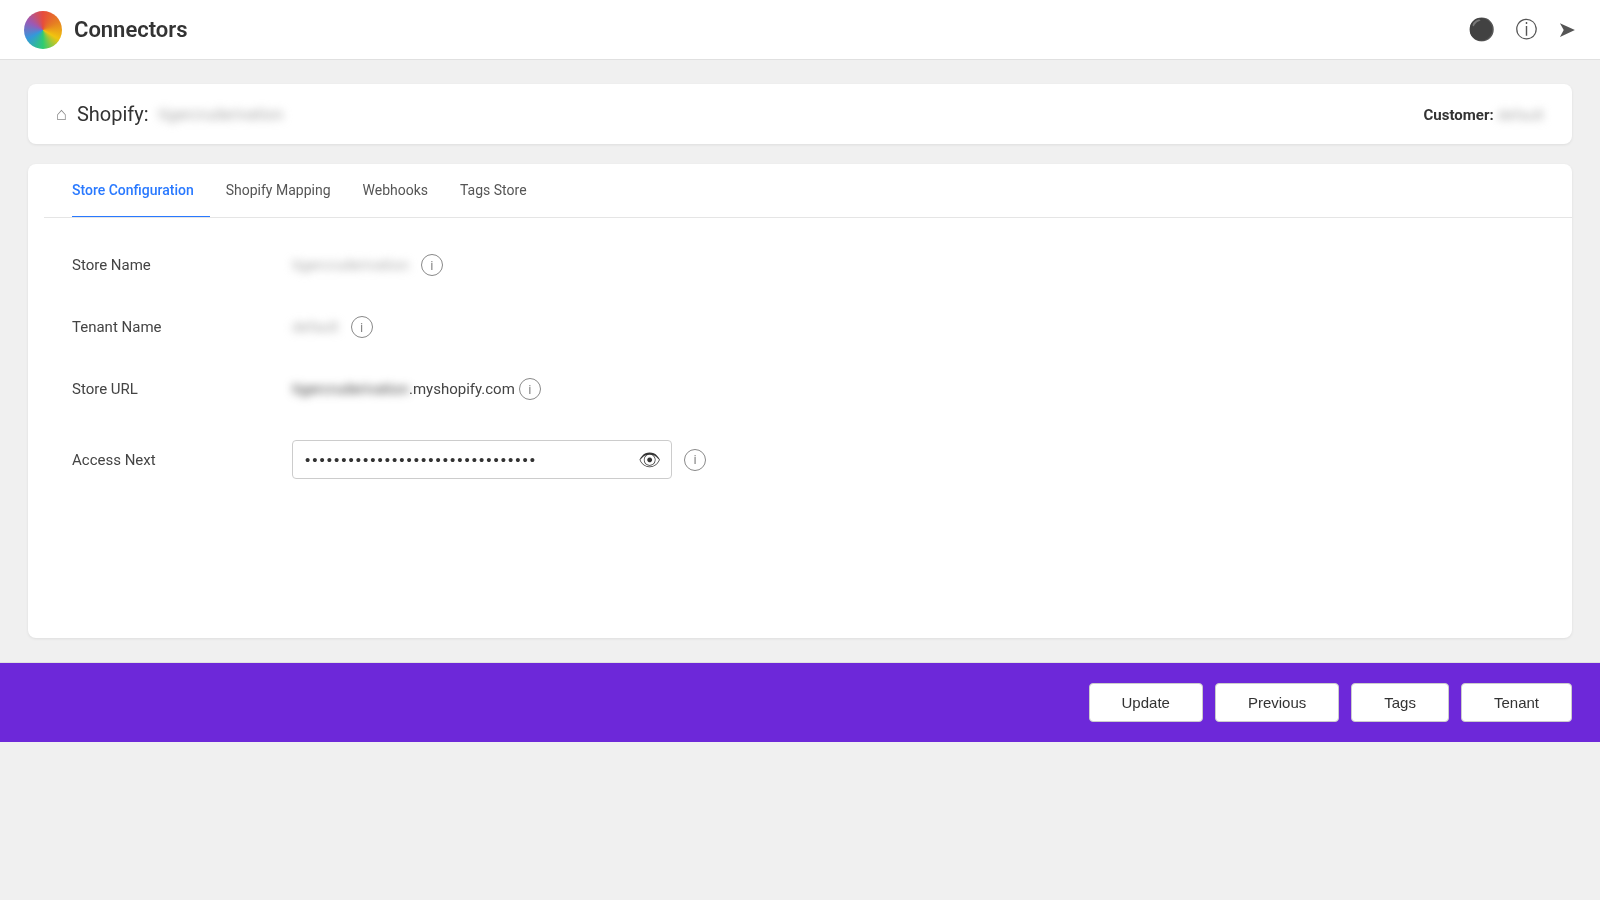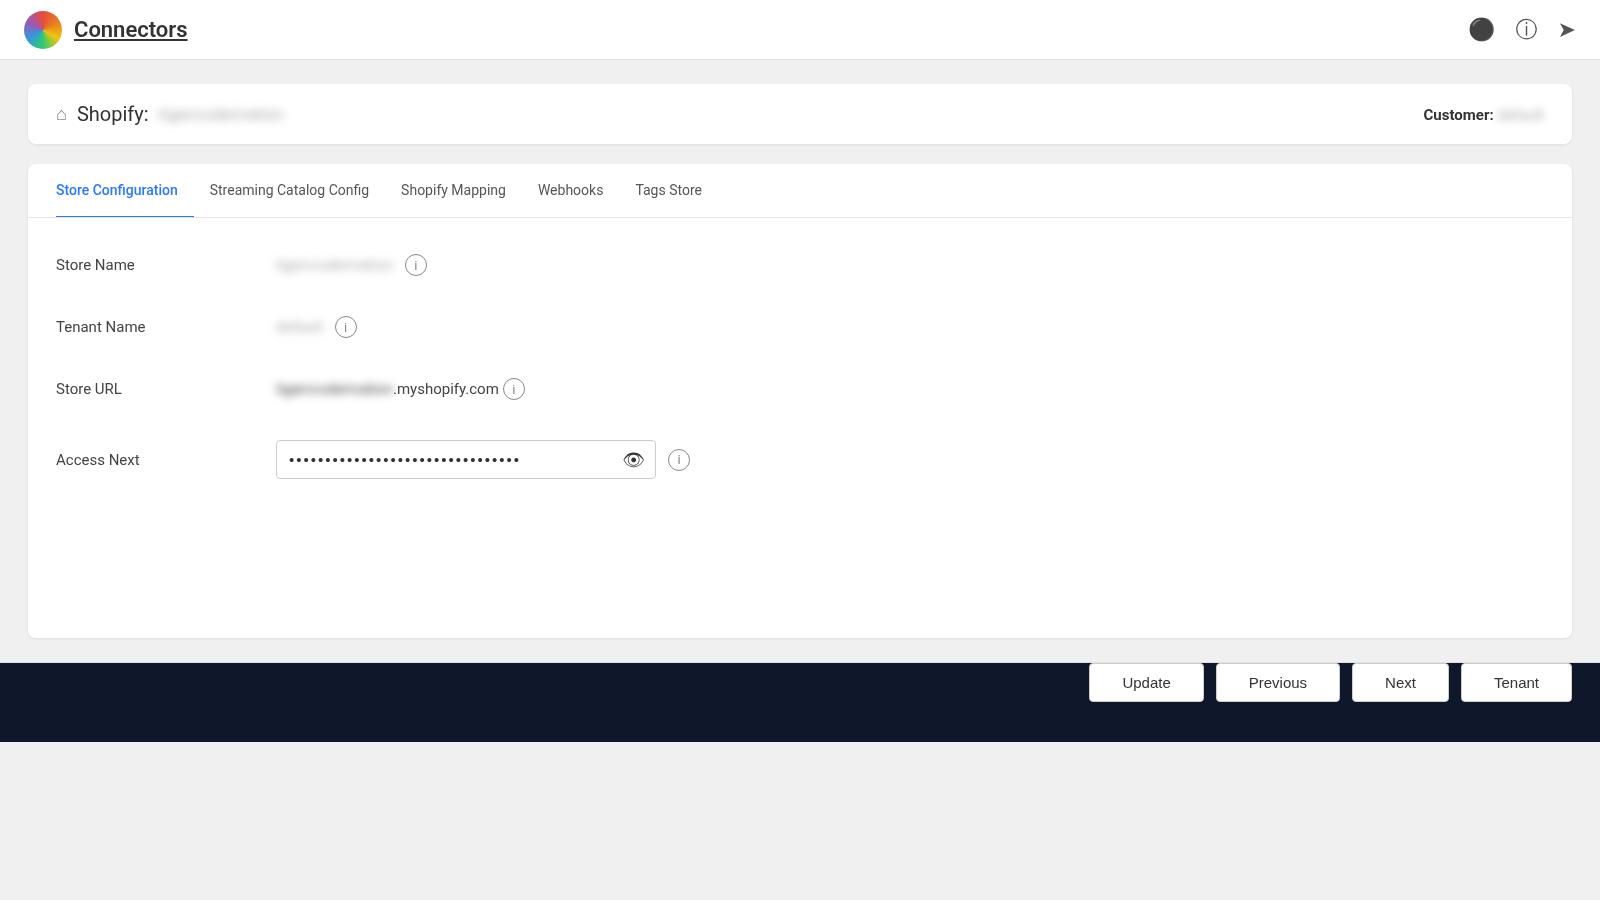--- a/index.html
+++ b/index.html
@@ -10,21 +10,21 @@
       display: flex; align-items: center; justify-content: space-between;
       background: #fff; padding: 0 24px; height: 60px;
       border-bottom: 1px solid #e0e0e0;
     }
     .header-left { display: flex; align-items: center; gap: 12px; }
     .logo {
       width: 38px; height: 38px; border-radius: 50%;
       background: conic-gradient(from 0deg, #e74c3c, #e67e22, #f1c40f, #2ecc71, #3498db, #9b59b6, #e74c3c);
       flex-shrink: 0;
     }
-    .header-title { font-size: 22px; font-weight: 600; color: #333; text-decoration: underline; }
+    .header-title { font-size: 22px; font-weight: 600; color: #333; }
     .header-icons { display: flex; align-items: center; gap: 20px; }
     .header-icon { color: #555; cursor: pointer; font-size: 22px; }
 
     
     .main { padding: 24px 28px; }
 
     
     .shopify-card {
       background: #fff; border-radius: 8px; padding: 18px 28px;
       display: flex; align-items: center; justify-content: space-between;
@@ -34,20 +34,21 @@
     .home-icon { color: #888; font-size: 18px; }
     .shopify-label { font-size: 20px; font-weight: 400; color: #333; }
     .shopify-name { font-size: 16px; color: #aaa; filter: blur(4px); user-select: none; }
     .customer-label { font-size: 15px; color: #333; }
     .customer-value { color: #aaa; filter: blur(4px); user-select: none; }
 
     
     .content-card {
       background: #fff; border-radius: 8px; box-shadow: 0 1px 3px rgba(0,0,0,0.08);
       overflow: hidden;
+      padding-left: 16px;
     }
 
     
     .tabs {
       display: flex; align-items: center; border-bottom: 1px solid #e5e5e5;
       padding: 0 28px; overflow-x: auto;
     }
     .tab {
       padding: 18px 16px; font-size: 14px; color: #555; cursor: pointer;
       white-space: nowrap; border-bottom: 2px solid transparent;
@@ -82,23 +83,23 @@
       font-size: 15px; color: #333; width: 100%; background: transparent;
       letter-spacing: 2px;
     }
     .eye-icon {
       position: absolute; right: 10px; cursor: pointer;
       color: #333; font-size: 18px;
     }
 
     
     .footer {
-      background: #0f172a; border-top: 1px solid #e0e0e0;
+      background: #6d28d9; border-top: 1px solid #e0e0e0;
       padding: 0 28px; height: 80px;
-      display: flex; align-items: flex-start; justify-content: flex-end;
+      display: flex; align-items: center; justify-content: flex-end;
       gap: 12px; margin-top: 0;
     }
     .btn {
       padding: 10px 32px; border-radius: 4px; font-size: 15px;
       font-weight: 500; cursor: pointer; border: 1px solid #ccc;
       background: #fff; color: #333;
     }
     .btn-update { background: #fff; border-color: #ccc; }
   </style>
 </head>
@@ -129,21 +130,20 @@
         <strong>Customer:</strong>
         <span class="customer-value">default</span>
       </span>
     </div>
   </div>
 
   <div class="content-card">
 
     <div class="tabs">
       <div class="tab active">Store Configuration</div>
-      <div class="tab">Streaming Catalog Config</div>
       <div class="tab">Shopify Mapping</div>
       <div class="tab">Webhooks</div>
       <div class="tab">Tags Store</div>
     </div>
 
     <div class="form-area">
 
       <div class="form-row">
         <span class="form-label">Store Name</span>
         <span class="form-value">tigercruderivation</span>
@@ -173,15 +173,15 @@
         <div class="info-icon">i</div>
       </div>
 
     </div>
   </div>
 </div>
 
 <div class="footer">
   <button class="btn btn-update">Update</button>
   <button class="btn">Previous</button>
-  <button class="btn">Next</button>
+  <button class="btn">Tags</button>
   <button class="btn">Tenant</button>
 </div>
 
 </body></html>

